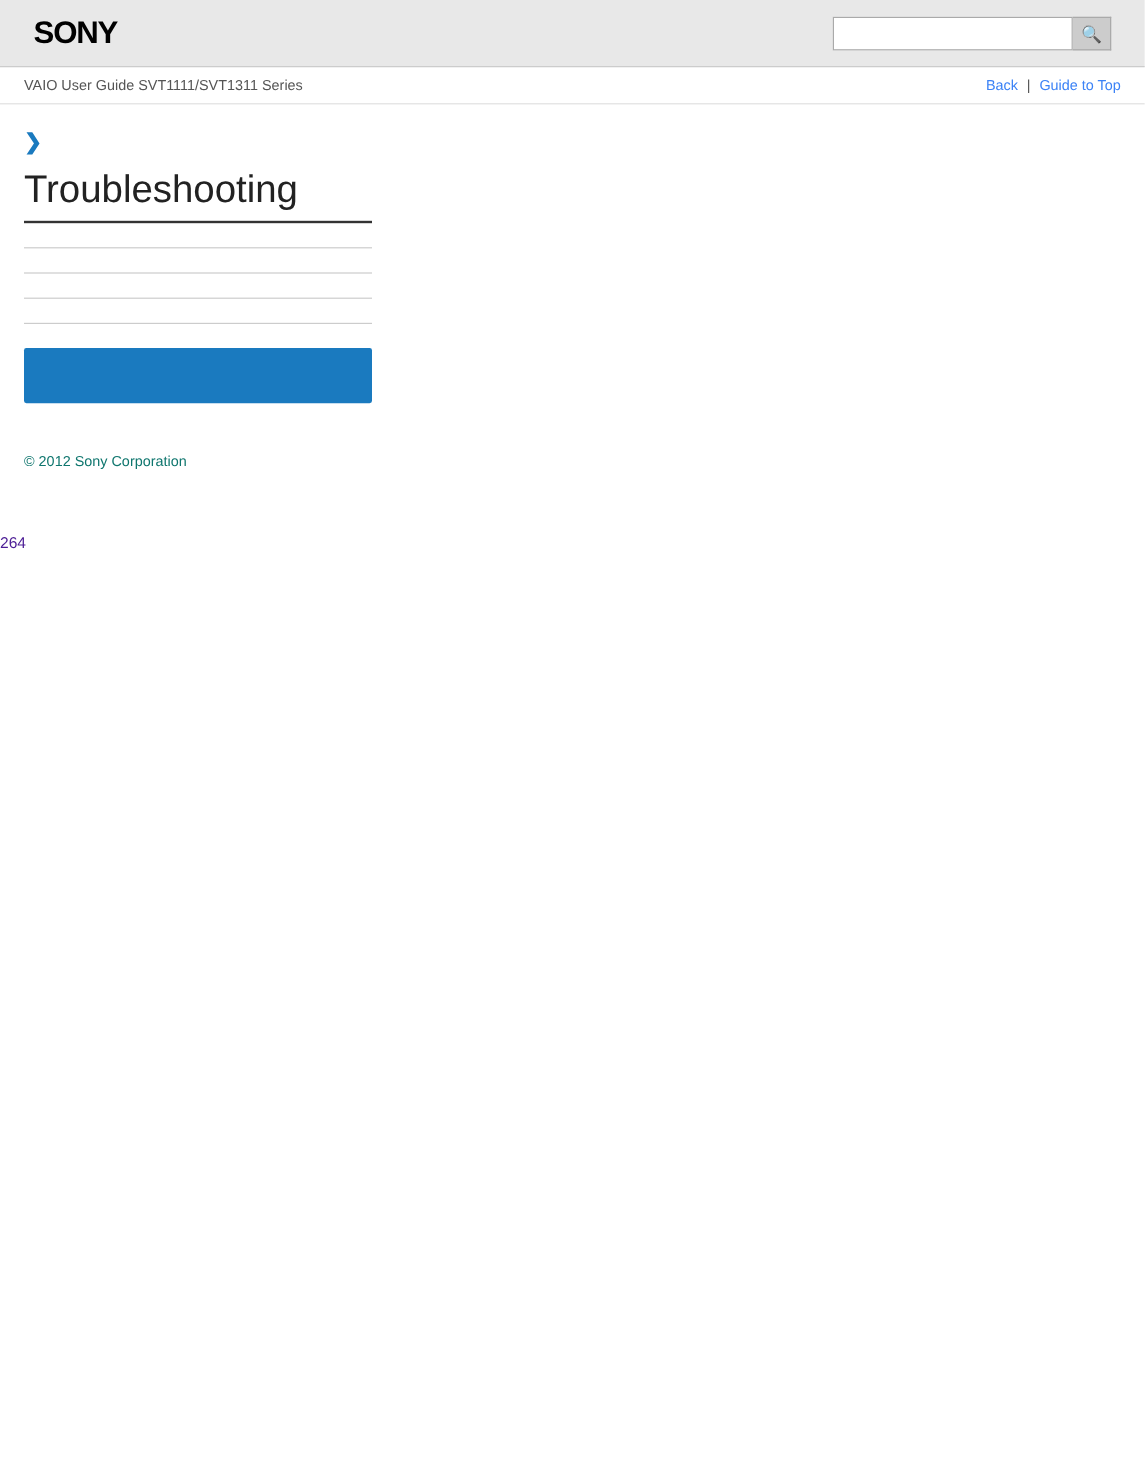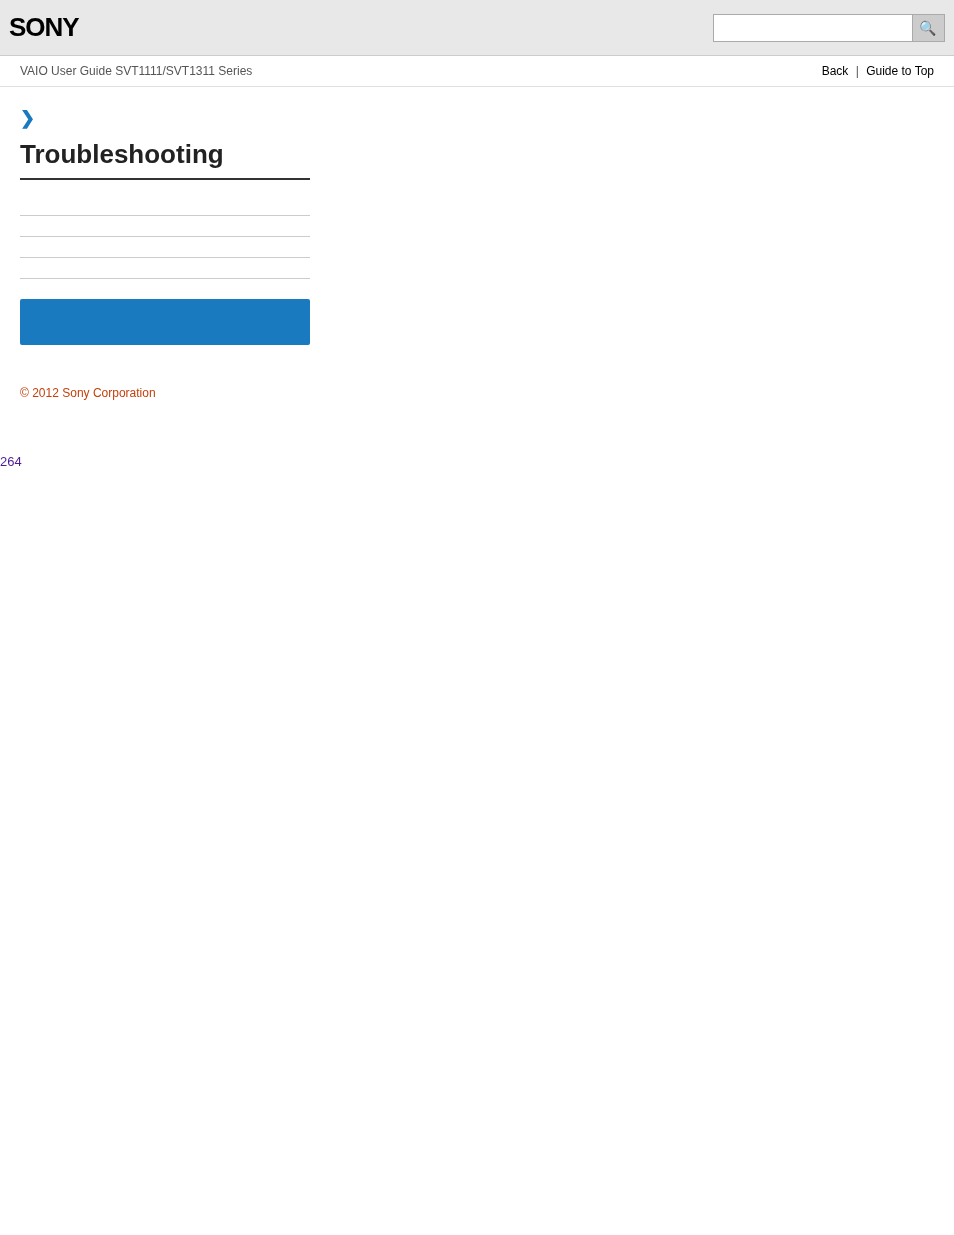--- a/index.html
+++ b/index.html
@@ -13,21 +13,21 @@
       font-size: 13px;
       color: #333;
       background: #fff;
       width: 954px;
       min-height: 1235px;
     }
 
     
     .header {
       background: #e8e8e8;
-      padding: 12px 9px;
+      padding: 12px 28px;
       display: flex;
       align-items: center;
       justify-content: space-between;
       border-bottom: 1px solid #ccc;
     }
 
     .sony-logo {
       font-size: 26px;
       font-weight: 900;
       color: #000;
@@ -74,21 +74,21 @@
     .nav-guide-title {
       font-size: 12px;
       color: #555;
     }
 
     .nav-links {
       font-size: 12px;
     }
 
     .nav-links a {
-      color: #000000;
+      color: #3b82f6;
       text-decoration: none;
     }
 
     .nav-links span {
       color: #555;
       margin: 0 4px;
     }
 
     
     .main-content {
@@ -105,26 +105,25 @@
 
     .sidebar-chevron {
       color: #1a7abf;
       font-size: 18px;
       font-weight: bold;
       margin-bottom: 10px;
       display: inline-block;
     }
 
     .sidebar-title {
-      font-size: 26px;
-      font-weight: bold;
+      font-size: 32px;
+      font-weight: normal;
       color: #222;
       border-bottom: 2px solid #333;
       padding-bottom: 8px;
-      margin-bottom: 15px;
     }
 
     .sidebar-nav {
       list-style: none;
     }
 
     .sidebar-nav li {
       border-bottom: 1px solid #ccc;
       padding: 10px 0;
     }
@@ -158,21 +157,21 @@
       margin-bottom: 10px;
     }
 
     
     .footer {
       padding: 20px 20px 10px 20px;
     }
 
     .copyright {
       font-size: 12px;
-      color: #c2410c;
+      color: #0f766e;
     }
 
     
     .page-number {
       font-size: 13px;
       color: #4c1d95;
       margin-top: 44px;
       padding-bottom: 20px;
     }
   </style>

